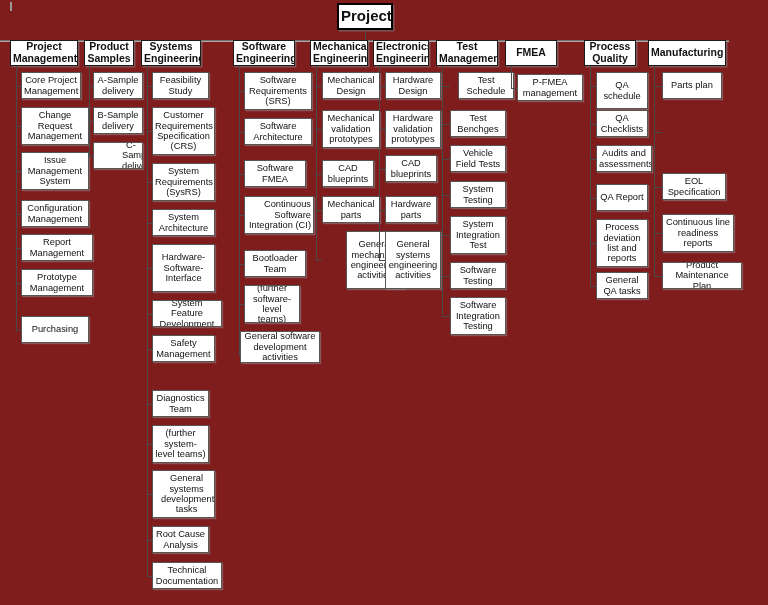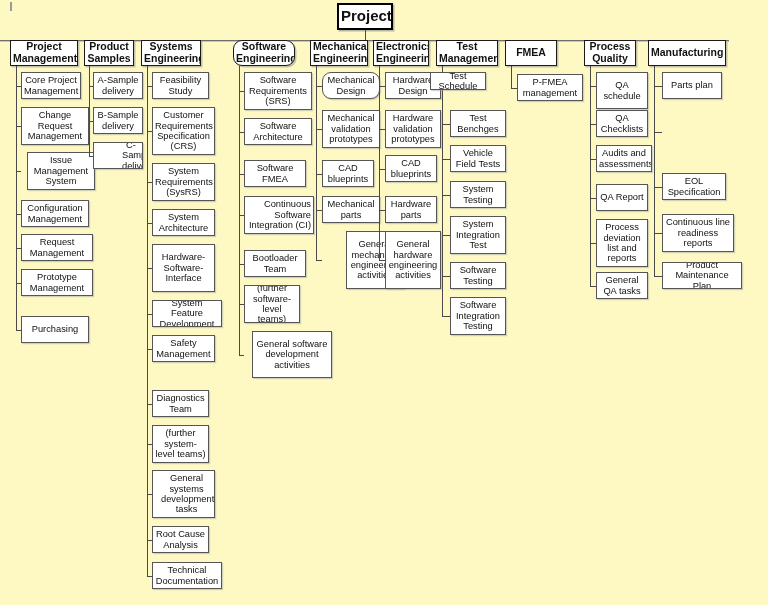--- a/index.html
+++ b/index.html
@@ -9,21 +9,21 @@
     background: #ffffff;
   }
   body {
     font-family: "Liberation Sans", "DejaVu Sans", sans-serif;
     -webkit-font-smoothing: antialiased;
   }
   #canvas {
     position: relative;
     width: 768px;
     height: 605px;
-    background: #fef9c3;
+    background: #7f1d1d;
     overflow: hidden;
   }
 
   
   .node {
     position: absolute;
     box-sizing: border-box;
     background: #ffffff;
     border: 1px solid #3f3f3f;
     display: flex;
@@ -97,30 +97,30 @@
     <div class="line v" style="left: 16px; top: 66px; height: 264px;"></div>
     <div class="line h" style="left: 16px; top: 86px; width: 5px;"></div>
     <div class="node level2" style="left: 21px; top: 72px; width: 60px; height: 27px;">
       <span class="txt">Core Project Management</span>
     </div>
     <div class="line h" style="left: 16px; top: 126px; width: 5px;"></div>
     <div class="node level2" style="left: 21px; top: 107px; width: 68px; height: 38px;">
       <span class="txt">Change Request Management</span>
     </div>
     <div class="line h" style="left: 16px; top: 171px; width: 5px;"></div>
-    <div class="node level2" style="left: 27px; top: 152px; width: 68px; height: 38px;">
+    <div class="node level2" style="left: 21px; top: 152px; width: 68px; height: 38px;">
       <span class="txt">Issue Management System</span>
     </div>
     <div class="line h" style="left: 16px; top: 214px; width: 5px;"></div>
     <div class="node level2" style="left: 21px; top: 200px; width: 68px; height: 27px;">
       <span class="txt">Configuration Management</span>
     </div>
     <div class="line h" style="left: 16px; top: 248px; width: 5px;"></div>
     <div class="node level2" style="left: 21px; top: 234px; width: 72px; height: 27px;">
-      <span class="txt">Request Management</span>
+      <span class="txt">Report Management</span>
     </div>
     <div class="line h" style="left: 16px; top: 283px; width: 5px;"></div>
     <div class="node level2" style="left: 21px; top: 269px; width: 72px; height: 27px;">
       <span class="txt">Prototype Management</span>
     </div>
     <div class="line h" style="left: 16px; top: 330px; width: 5px;"></div>
     <div class="node level2" style="left: 21px; top: 316px; width: 68px; height: 27px;">
       <span class="txt">Purchasing</span>
     </div>
     <div class="line v" style="left: 109px; top: 40px; height: 1px;"></div>
@@ -187,21 +187,21 @@
     </div>
     <div class="line h" style="left: 147px; top: 540px; width: 5px;"></div>
     <div class="node level2" style="left: 152px; top: 526px; width: 57px; height: 27px;">
       <span class="txt">Root Cause Analysis</span>
     </div>
     <div class="line h" style="left: 147px; top: 576px; width: 5px;"></div>
     <div class="node level2" style="left: 152px; top: 562px; width: 70px; height: 27px;">
       <span class="txt">Technical Documentation</span>
     </div>
     <div class="line v" style="left: 264px; top: 40px; height: 1px;"></div>
-    <div class="node level1" style="left: 233px; top: 40px; width: 62px; height: 26px; border-radius: 9px;">
+    <div class="node level1" style="left: 233px; top: 40px; width: 62px; height: 26px;">
       <span class="txt">Software Engineering</span>
     </div>
     <div class="line v" style="left: 239px; top: 66px; height: 289px;"></div>
     <div class="line h" style="left: 239px; top: 91px; width: 5px;"></div>
     <div class="node level2" style="left: 244px; top: 72px; width: 68px; height: 38px;">
       <span class="txt">Software Requirements (SRS)</span>
     </div>
     <div class="line h" style="left: 239px; top: 132px; width: 5px;"></div>
     <div class="node level2" style="left: 244px; top: 118px; width: 68px; height: 27px;">
       <span class="txt">Software Architecture</span>
@@ -216,30 +216,30 @@
     </div>
     <div class="line h" style="left: 239px; top: 264px; width: 5px;"></div>
     <div class="node level2" style="left: 244px; top: 250px; width: 62px; height: 27px;">
       <span class="txt">Bootloader Team</span>
     </div>
     <div class="line h" style="left: 239px; top: 304px; width: 5px;"></div>
     <div class="node level2" style="left: 244px; top: 285px; width: 56px; height: 38px;">
       <span class="txt">(further software-level teams)</span>
     </div>
     <div class="line h" style="left: 239px; top: 355px; width: 5px;"></div>
-    <div class="node level2" style="left: 252px; top: 331px; width: 80px; height: 47px;">
+    <div class="node level2" style="left: 240px; top: 331px; width: 80px; height: 32px;">
       <span class="txt">General software development activities</span>
     </div>
     <div class="line v" style="left: 339px; top: 40px; height: 1px;"></div>
     <div class="node level1" style="left: 310px; top: 40px; width: 58px; height: 26px;">
       <span class="txt">Mechanical Engineering</span>
     </div>
     <div class="line v" style="left: 316px; top: 66px; height: 194px;"></div>
     <div class="line h" style="left: 316px; top: 86px; width: 6px;"></div>
-    <div class="node level2" style="left: 322px; top: 72px; width: 58px; height: 27px; border-radius: 9px;">
+    <div class="node level2" style="left: 322px; top: 72px; width: 58px; height: 27px;">
       <span class="txt">Mechanical Design</span>
     </div>
     <div class="line h" style="left: 316px; top: 129px; width: 6px;"></div>
     <div class="node level2" style="left: 322px; top: 110px; width: 58px; height: 38px;">
       <span class="txt">Mechanical validation prototypes</span>
     </div>
     <div class="line h" style="left: 316px; top: 174px; width: 6px;"></div>
     <div class="node level2" style="left: 322px; top: 160px; width: 52px; height: 27px;">
       <span class="txt">CAD blueprints</span>
     </div>
@@ -267,29 +267,29 @@
     <div class="line h" style="left: 379px; top: 169px; width: 6px;"></div>
     <div class="node level2" style="left: 385px; top: 155px; width: 52px; height: 27px;">
       <span class="txt">CAD blueprints</span>
     </div>
     <div class="line h" style="left: 379px; top: 210px; width: 6px;"></div>
     <div class="node level2" style="left: 385px; top: 196px; width: 52px; height: 27px;">
       <span class="txt">Hardware parts</span>
     </div>
     <div class="line h" style="left: 379px; top: 260px; width: 6px;"></div>
     <div class="node level2" style="left: 385px; top: 231px; width: 56px; height: 58px;">
-      <span class="txt">General hardware engineering activities</span>
+      <span class="txt">General systems engineering activities</span>
     </div>
     <div class="line v" style="left: 467px; top: 40px; height: 1px;"></div>
     <div class="node level1" style="left: 436px; top: 40px; width: 62px; height: 26px;">
       <span class="txt">Test Management</span>
     </div>
     <div class="line v" style="left: 442px; top: 66px; height: 250px;"></div>
     <div class="line h" style="left: 442px; top: 86px; width: 8px;"></div>
-    <div class="node level2" style="left: 430px; top: 72px; width: 56px; height: 18px;">
+    <div class="node level2" style="left: 458px; top: 72px; width: 56px; height: 27px;">
       <span class="txt">Test Schedule</span>
     </div>
     <div class="line h" style="left: 442px; top: 124px; width: 8px;"></div>
     <div class="node level2" style="left: 450px; top: 110px; width: 56px; height: 27px;">
       <span class="txt">Test Benchges</span>
     </div>
     <div class="line h" style="left: 442px; top: 159px; width: 8px;"></div>
     <div class="node level2" style="left: 450px; top: 145px; width: 56px; height: 27px;">
       <span class="txt">Vehicle Field Tests</span>
     </div>

